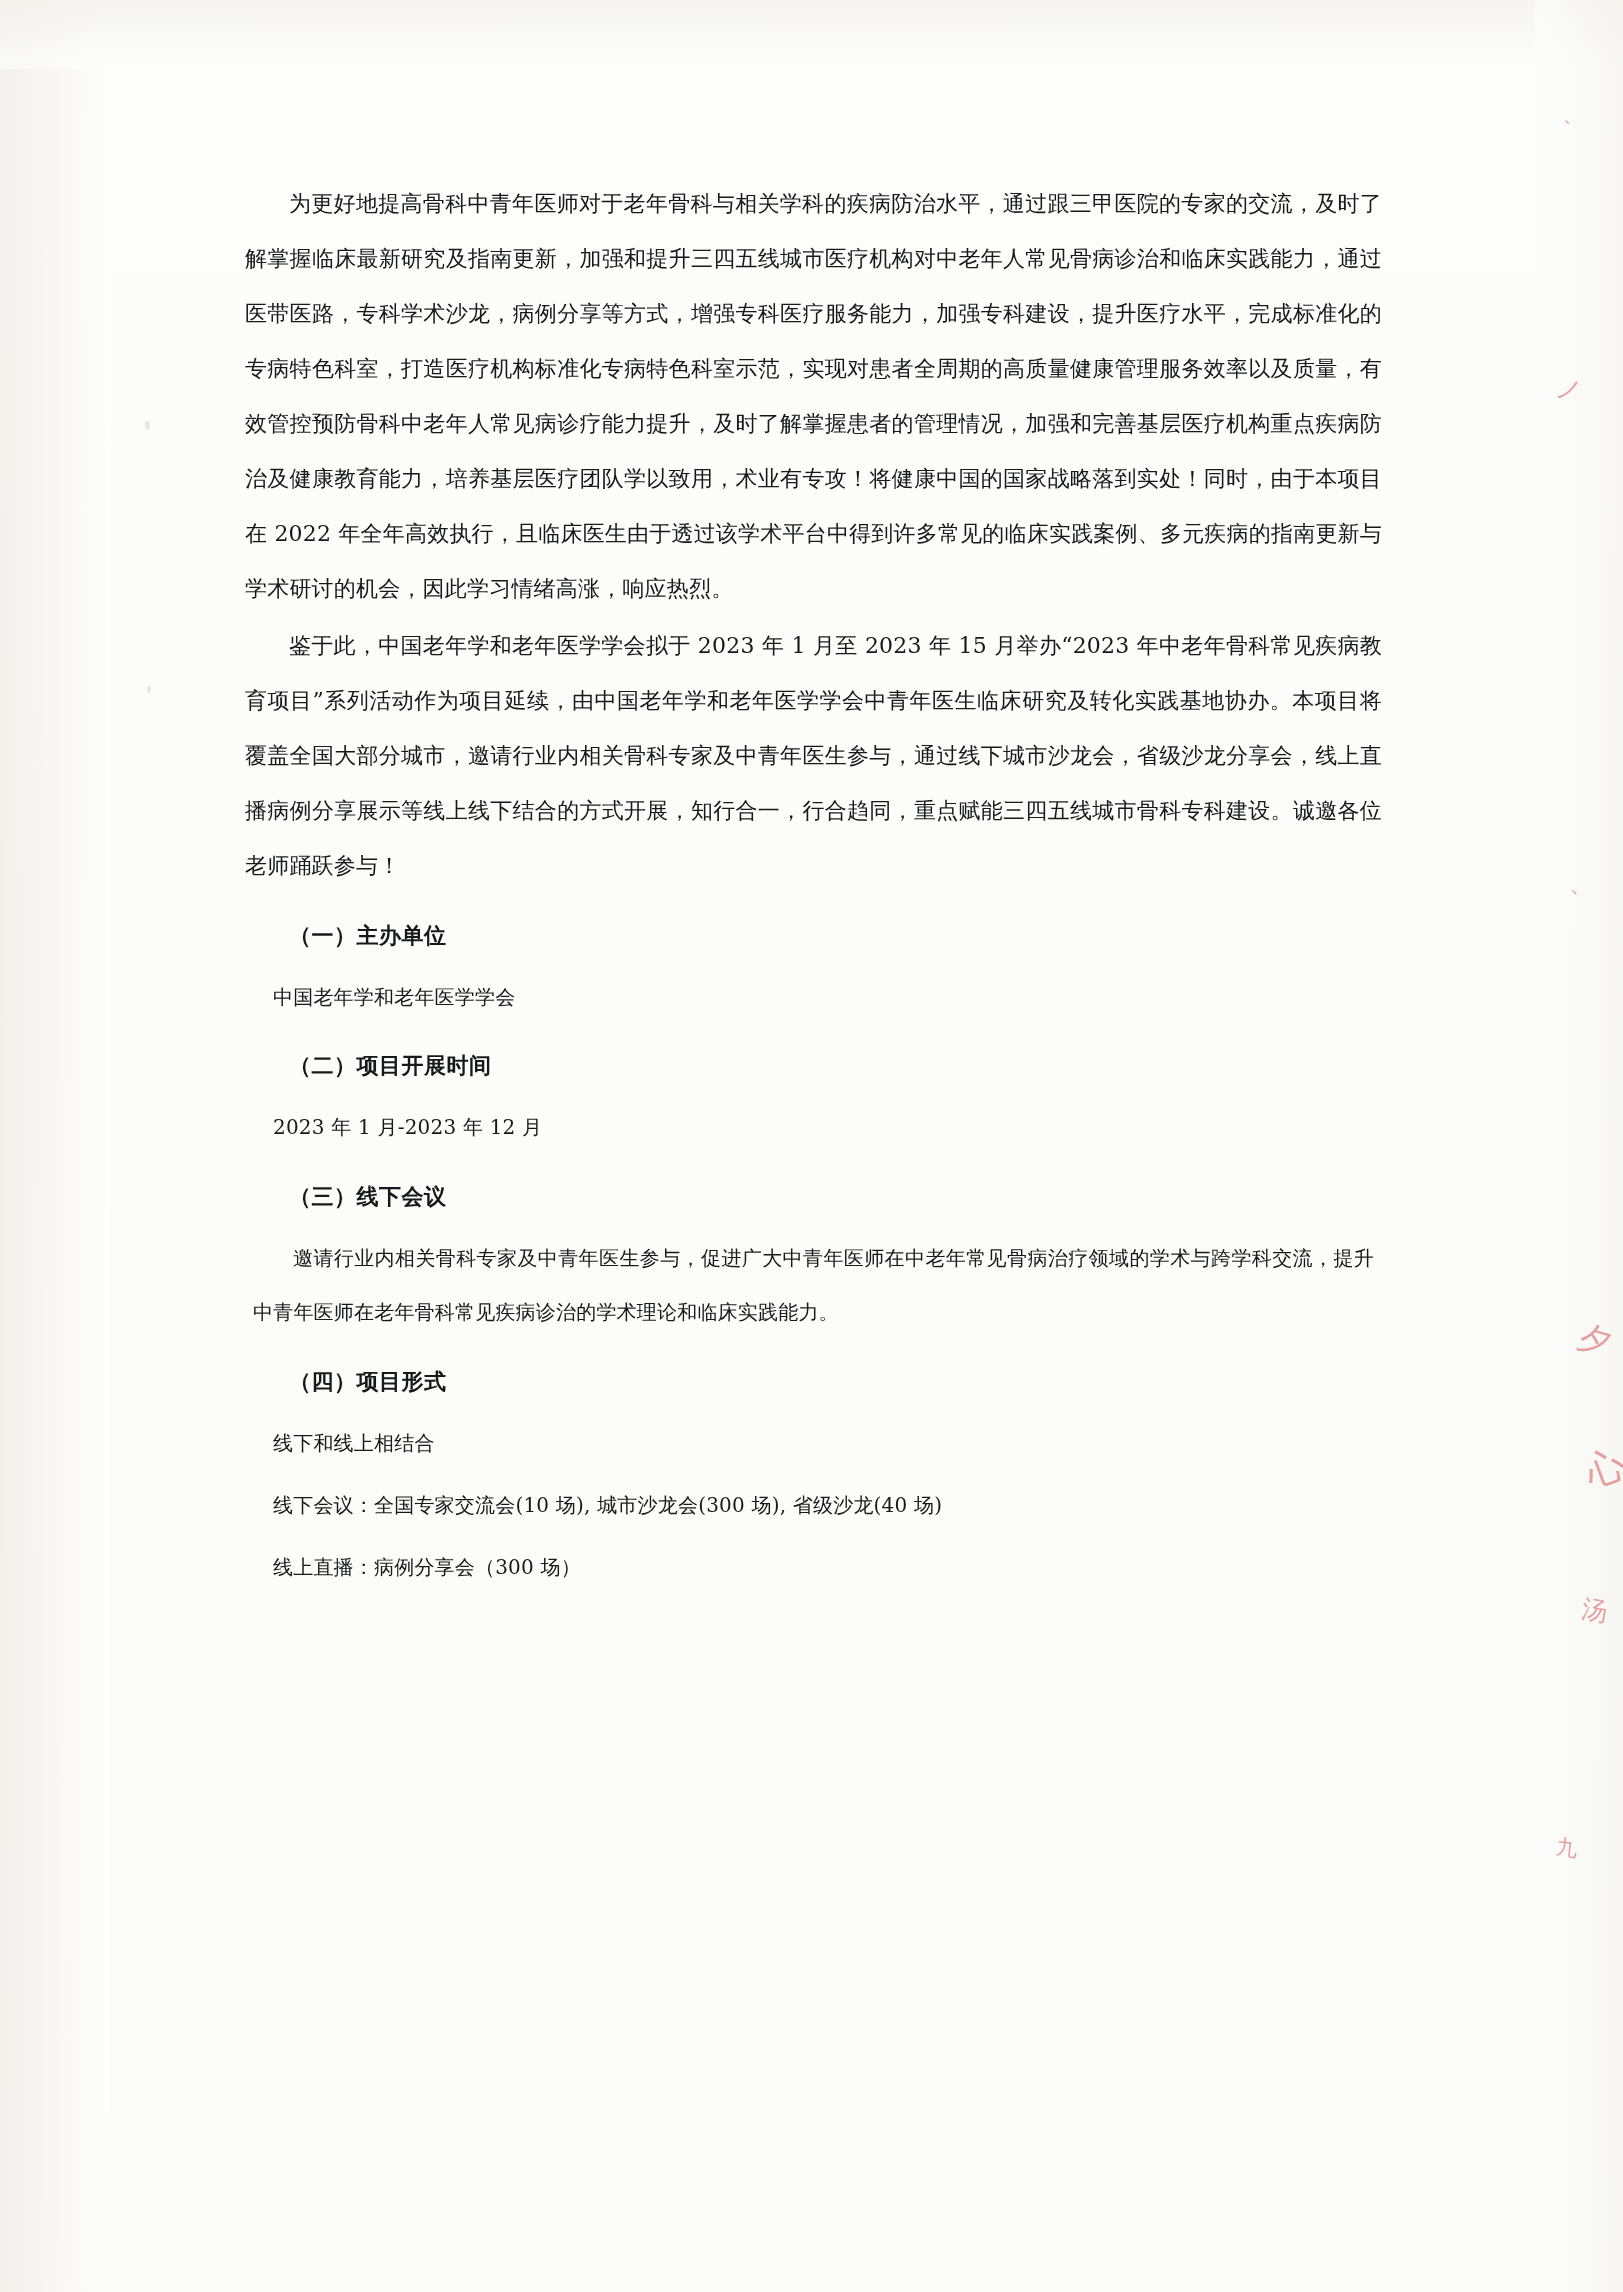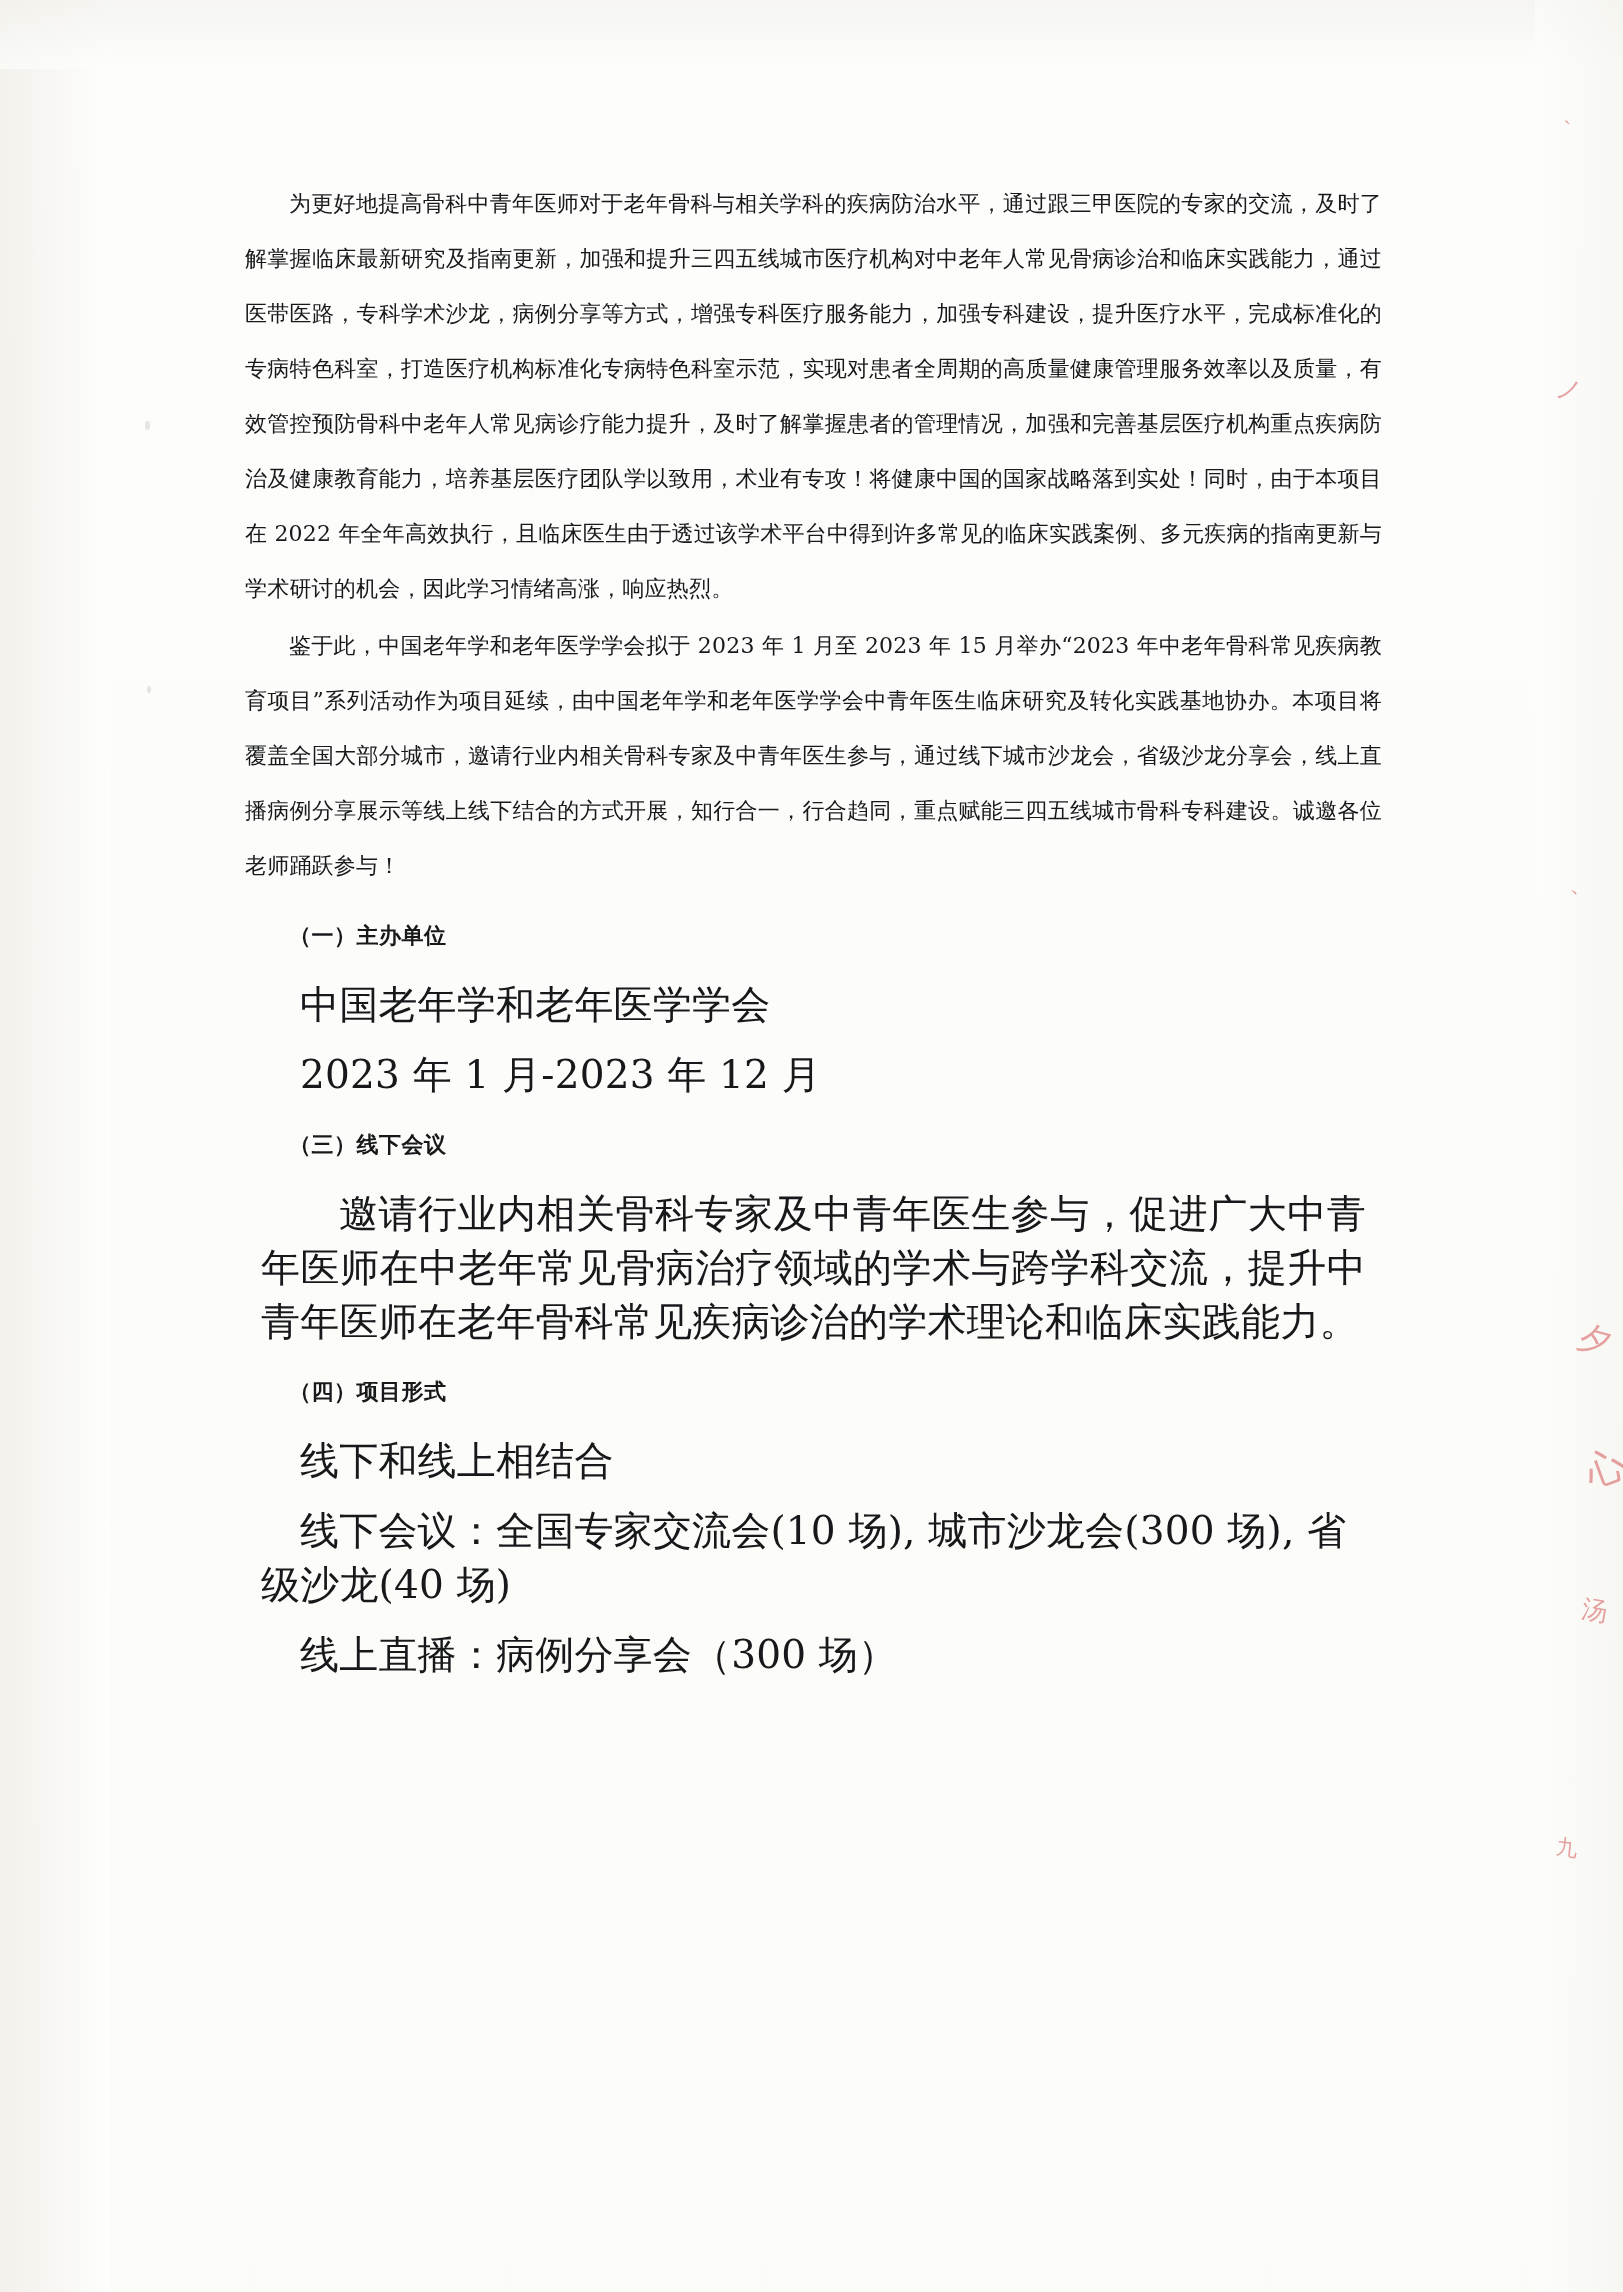--- a/index.html
+++ b/index.html
@@ -64,22 +64,22 @@
     margin: 15.7px 0 3.9px 0;
     font-size: 22px;
     line-height: 53px;
     font-weight: bold;
     text-indent: 2em;
     letter-spacing: 0.5px;
     font-family: "DejaVu Sans", "Liberation Sans", sans-serif;
   }
 
   p.sub {
-    margin: 16px;
-    font-size: 39px;
+    margin: 8px;
+    font-size: 20px;
     line-height: 54px;
     text-indent: 1em;
     letter-spacing: 0.2px;
   }
 
   p.sub.indent2 {
     text-indent: 2em;
     text-align: justify;
     text-justify: inter-ideograph;
   }
@@ -120,20 +120,21 @@
 
   <div class="content">
 
     <p class="para">为更好地提高骨科中青年医师对于老年骨科与相关学科的疾病防治水平，通过跟三甲医院的专家的交流，及时了解掌握临床最新研究及指南更新，加强和提升三四五线城市医疗机构对中老年人常见骨病诊治和临床实践能力，通过医带医路，专科学术沙龙，病例分享等方式，增强专科医疗服务能力，加强专科建设，提升医疗水平，完成标准化的专病特色科室，打造医疗机构标准化专病特色科室示范，实现对患者全周期的高质量健康管理服务效率以及质量，有效管控预防骨科中老年人常见病诊疗能力提升，及时了解掌握患者的管理情况，加强和完善基层医疗机构重点疾病防治及健康教育能力，培养基层医疗团队学以致用，术业有专攻！将健康中国的国家战略落到实处！同时，由于本项目在 2022 年全年高效执行，且临床医生由于透过该学术平台中得到许多常见的临床实践案例、多元疾病的指南更新与学术研讨的机会，因此学习情绪高涨，响应热烈。</p>
 
     <p class="para">鉴于此，中国老年学和老年医学学会拟于 2023 年 1 月至 2023 年 15 月举办“2023 年中老年骨科常见疾病教育项目”系列活动作为项目延续，由中国老年学和老年医学学会中青年医生临床研究及转化实践基地协办。本项目将覆盖全国大部分城市，邀请行业内相关骨科专家及中青年医生参与，通过线下城市沙龙会，省级沙龙分享会，线上直播病例分享展示等线上线下结合的方式开展，知行合一，行合趋同，重点赋能三四五线城市骨科专科建设。诚邀各位老师踊跃参与！</p>
 
     <h3 class="heading">（一）主办单位</h3>
     <p class="sub">中国老年学和老年医学学会</p>
 
+    <h3 class="heading">（二）项目开展时间</h3>
     <p class="sub">2023 年 1 月-2023 年 12 月</p>
 
     <h3 class="heading">（三）线下会议</h3>
     <p class="sub indent2">邀请行业内相关骨科专家及中青年医生参与，促进广大中青年医师在中老年常见骨病治疗领域的学术与跨学科交流，提升中青年医师在老年骨科常见疾病诊治的学术理论和临床实践能力。</p>
 
     <h3 class="heading">（四）项目形式</h3>
     <p class="sub">线下和线上相结合</p>
     <p class="sub">线下会议：全国专家交流会(10 场), 城市沙龙会(300 场), 省级沙龙(40 场)</p>
     <p class="sub">线上直播：病例分享会（300 场）</p>
 

